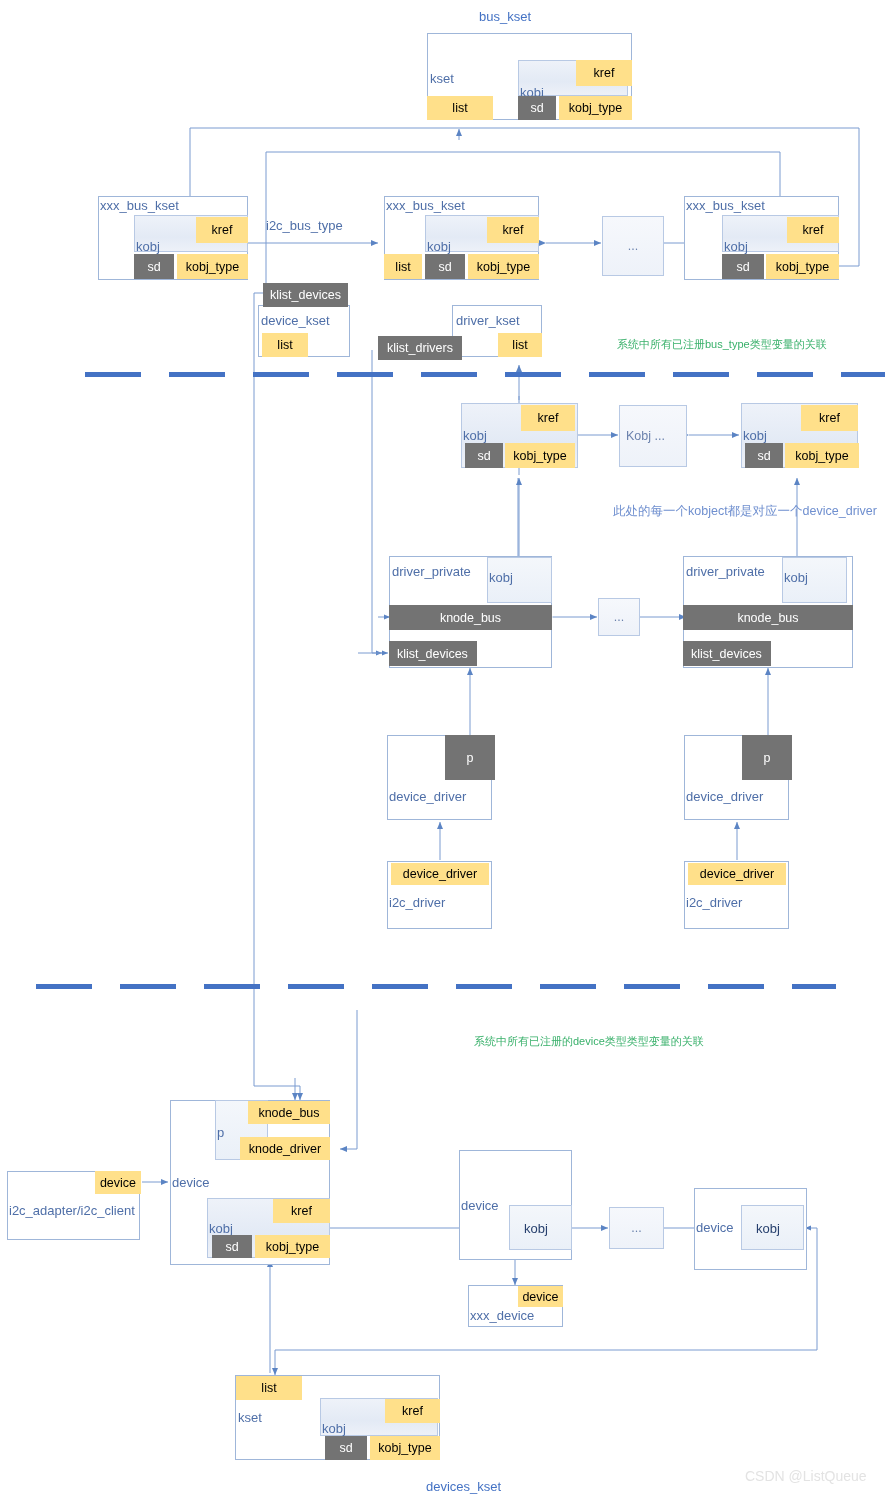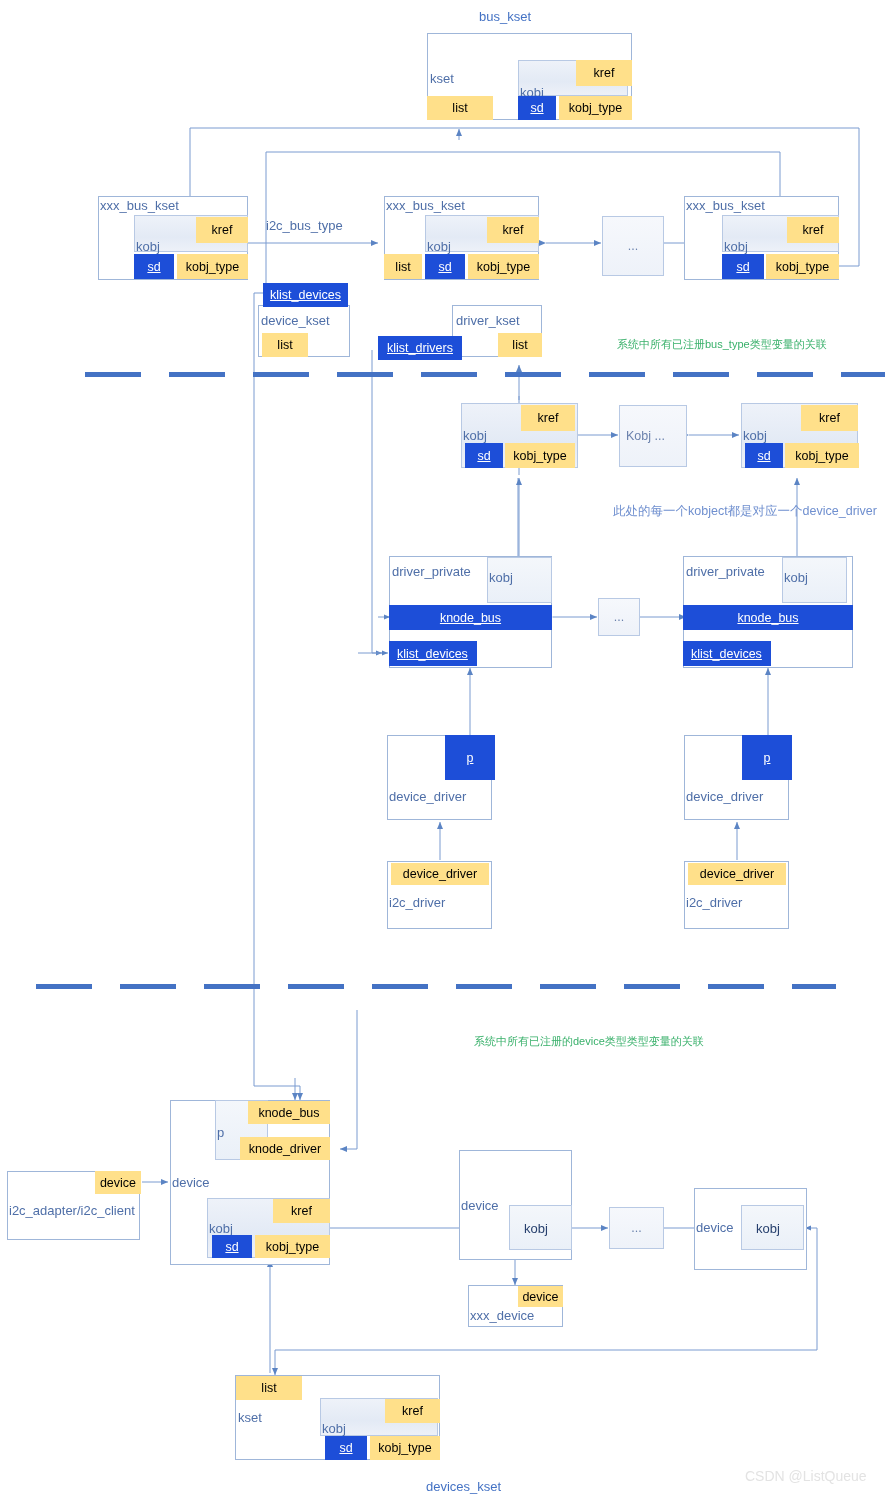--- a/index.html
+++ b/index.html
@@ -16,21 +16,21 @@
   .title{position:absolute;color:#4472c4;font-size:13px;white-space:nowrap;}
 
   .kobjbox{position:absolute;box-sizing:border-box;border:1px solid #b8c9e4;
      background:linear-gradient(180deg,#eef2f9 0%,#e3eaf5 60%,#edf1f8 100%);}
   .plainbox{position:absolute;box-sizing:border-box;border:1px solid #b8c9e4;
      background:linear-gradient(180deg,#f4f7fb 0%,#eaf0f8 100%);}
 
   .chip{position:absolute;box-sizing:border-box;display:flex;align-items:center;
      justify-content:center;font-size:12.5px;color:#000;}
   .chip.yellow{background:#ffe08a;}
-  .chip.orange{background:#1d4ed8;color:#ffffff;text-decoration:underline;}
+  .chip.orange{background:#737373;color:#ffffff;}
   .chip.left{justify-content:flex-start;padding-left:8px;}
 
   .dots{position:absolute;box-sizing:border-box;border:1px solid #b8c9e4;
      background:linear-gradient(180deg,#f6f8fc 0%,#eef2f9 100%);
      display:flex;align-items:center;justify-content:center;
      color:#6b82ad;font-size:12.5px;}
 
   .note-green{position:absolute;color:#38b06a;font-size:11px;white-space:nowrap;}
   .note-blue{position:absolute;color:#6f8fcf;font-size:12.5px;white-space:nowrap;}
   .watermark{position:absolute;color:#e3e3e3;font-size:14px;white-space:nowrap;}

